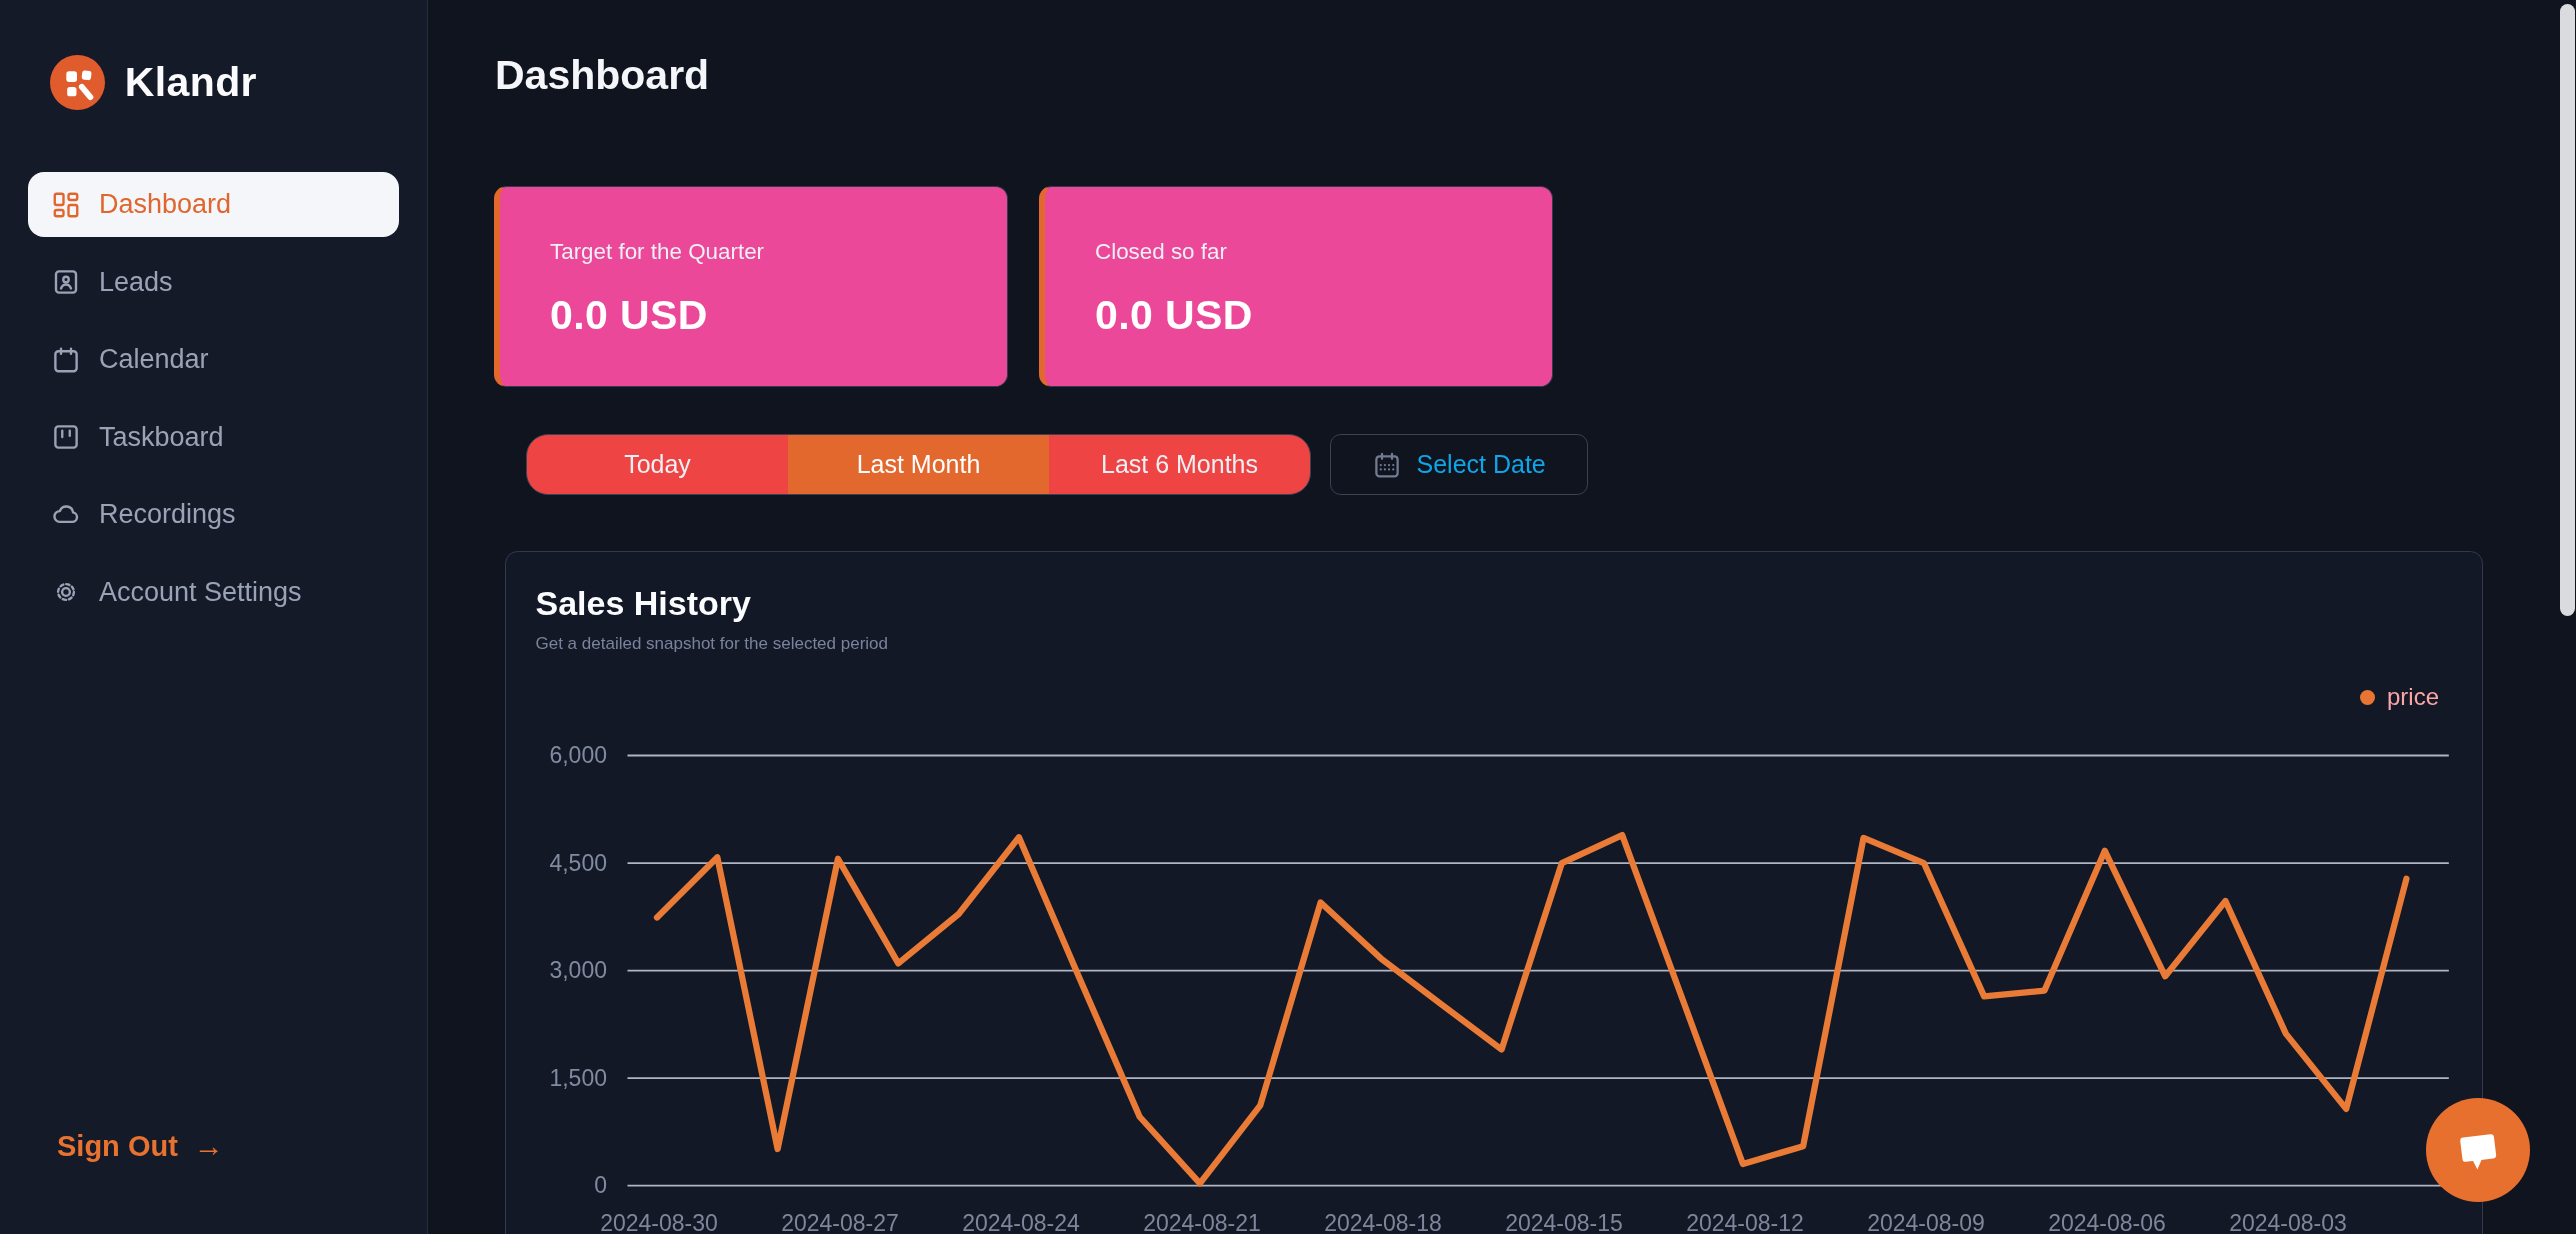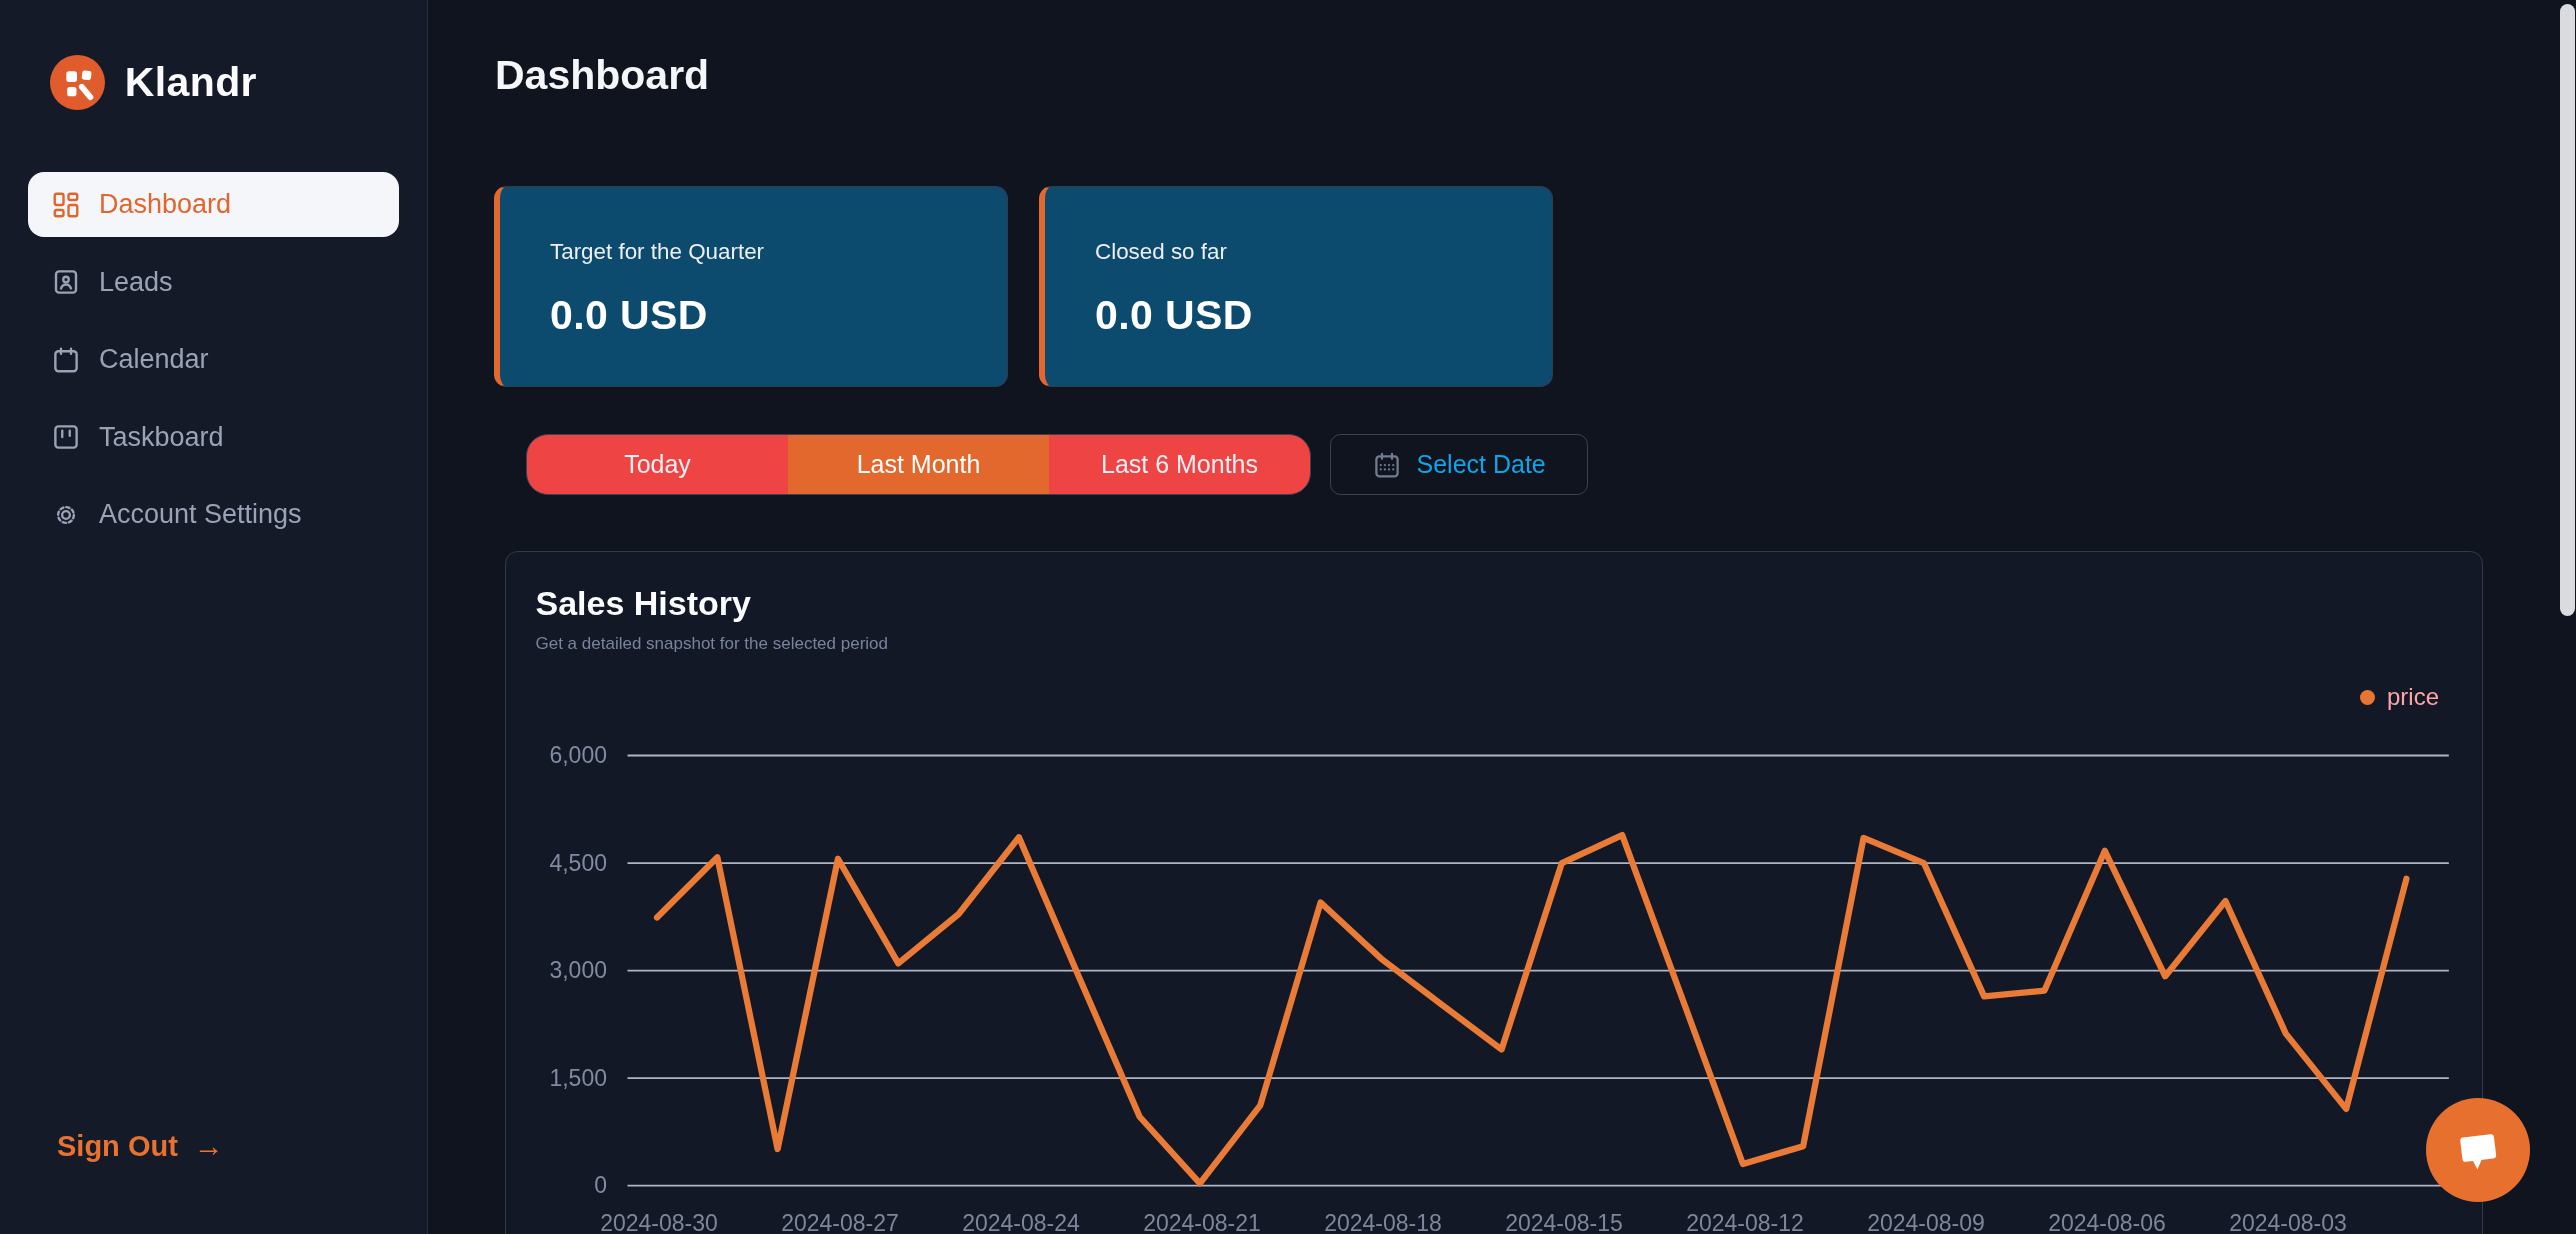--- a/index.html
+++ b/index.html
@@ -33,21 +33,21 @@
   .nav-item.active .icon svg { stroke:#e0662d; }
   .signout {
     position:absolute; left:57px; top:1129px; display:flex; align-items:center; gap:16px;
     color:#e8722f; font-size:29px; font-weight:700; cursor:pointer;
   }
   .signout .arrow { font-size:30px; font-weight:400; }
   
   .main-title { position:absolute; left:495px; top:52px; font-size:41px; font-weight:700; color:#f5f6fa; }
   .stats { position:absolute; left:494px; top:186px; display:flex; gap:31px; }
   .stat-card {
-    width:514px; height:201px; background:#0c4a6e;
+    width:514px; height:201px; background:#ec4899;
     border:1.8px solid #313a4f; border-left:6.3px solid #e2682e; border-radius:12.5px;
     padding:52px 0 0 50px;
   }
   .stat-label { font-size:22.4px; color:#eef0f5; }
   .stat-value { font-size:41px; font-weight:700; color:#ffffff; margin-top:27px; letter-spacing:0.4px; }
   .filters { position:absolute; left:496px; top:434px; display:flex; }
   .tab-group {
     width:785px; height:61px; display:flex;
     border:1.8px solid #3a4254; border-radius:22px; overflow:hidden; background:#ef4444;margin-left:30px;
   }
@@ -143,20 +143,28 @@
       </div>
       <div class="nav-item">
         <span class="icon">
           <svg viewBox="0 0 24 24" fill="none" stroke-width="1.9" stroke-linecap="round" stroke-linejoin="round">
             <rect x="3.5" y="3.5" width="17" height="17" rx="2.4"></rect>
             <line x1="9" y1="7" x2="9" y2="12"></line>
             <line x1="15" y1="7" x2="15" y2="11"></line>
           </svg>
         </span>
         <span>Taskboard</span>
+      </div>
+      <div class="nav-item">
+        <span class="icon">
+          <svg viewBox="0 0 24 24" fill="none" stroke-width="1.9" stroke-linecap="round" stroke-linejoin="round">
+            <path d="M7 17.5 h10 a3.8 3.8 0 0 0 0.6 -7.55 A5.4 5.4 0 0 0 7.1 8.9 A3.9 3.9 0 0 0 7 17.5 Z"></path>
+          </svg>
+        </span>
+        <span>Recordings</span>
       </div>
       <div class="nav-item">
         <span class="icon">
           <svg viewBox="0 0 24 24" fill="none" stroke-width="1.9" stroke-linecap="round" stroke-linejoin="round">
             <circle cx="12" cy="12" r="3.1"></circle>
             <circle cx="12" cy="12" r="6.3" stroke-dasharray="2.6 2.35"></circle>
           </svg>
         </span>
         <span>Account Settings</span>
       </div>

